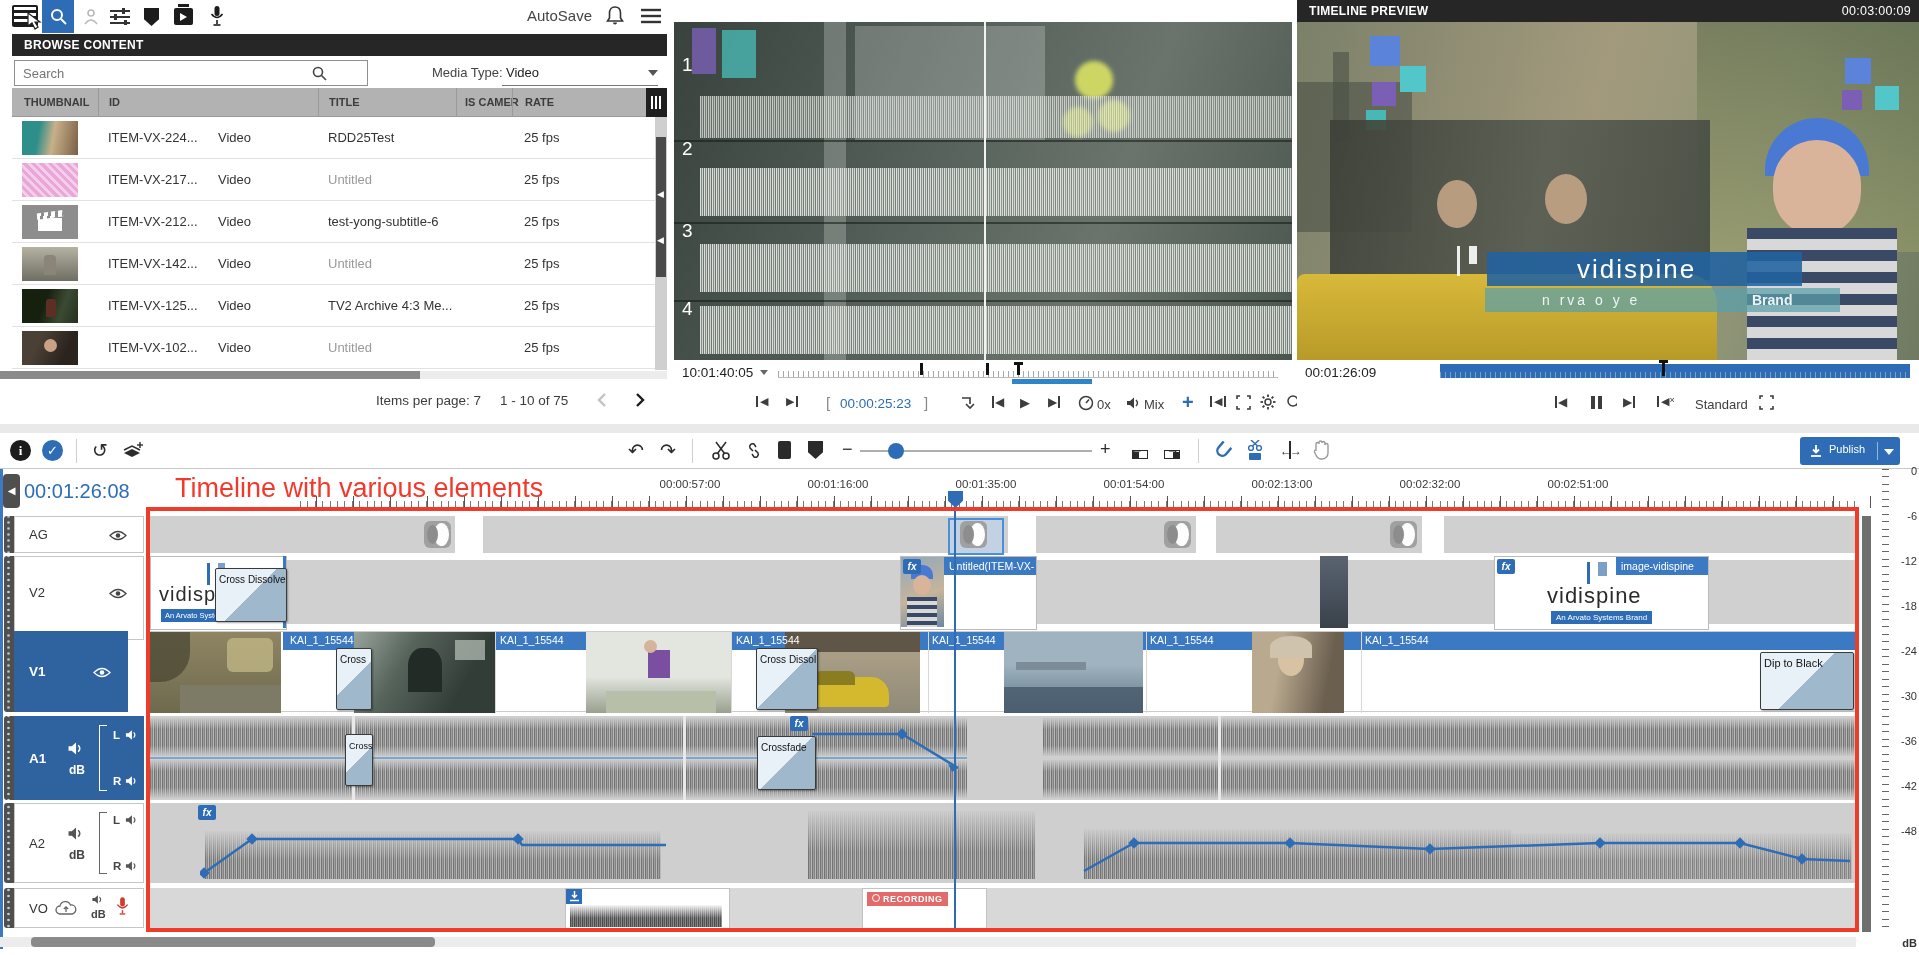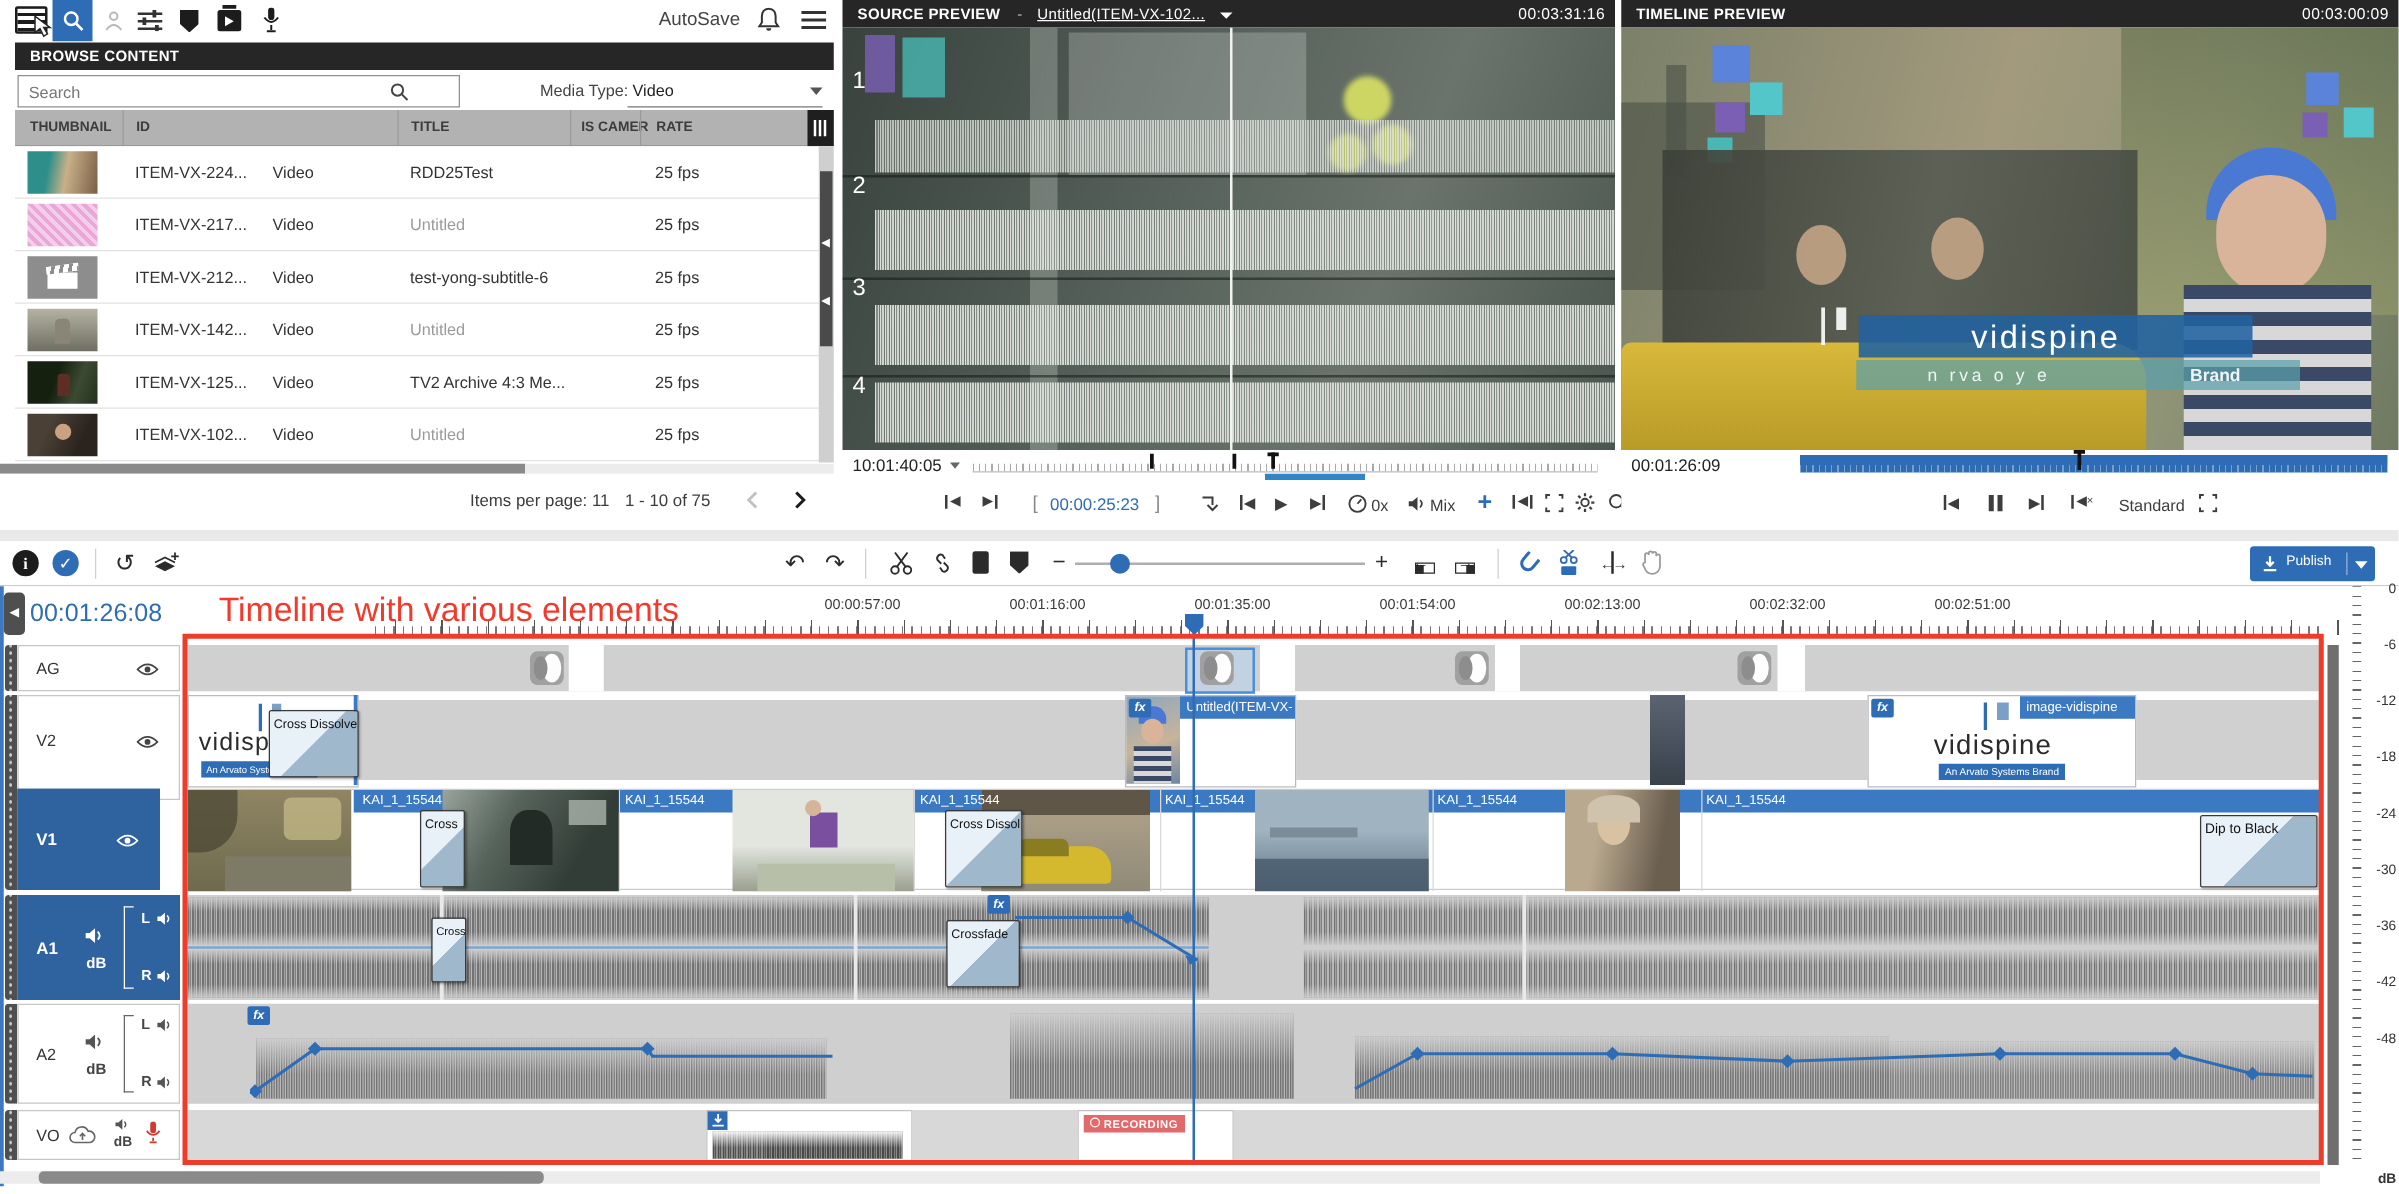--- a/index.html
+++ b/index.html
@@ -182,37 +182,30 @@
   <div class="p" style="left:655px;top:117px;width:12px;height:253px;background:#cfcfcf;">
     <div style="position:absolute;left:1px;top:20px;width:10px;height:140px;background:#4a4a4a;"></div>
     <div style="position:absolute;left:2px;top:72px;color:#fff;font-size:9px;">◀</div>
     <div style="position:absolute;left:2px;top:118px;color:#fff;font-size:9px;">◀</div>
   </div>
 
   <div class="p" style="left:0;top:371px;width:667px;height:8px;background:#ececec;">
     <div style="position:absolute;left:0;top:0;width:420px;height:8px;background:#8a8a8a;"></div>
   </div>
   <div class="p" style="left:0;top:379px;width:667px;height:44px;background:#fff;">
-    <span class="p" style="left:376px;top:14px;font-size:13.5px;color:#3c3c3c;">Items per page: 11</span>
+    <span class="p" style="left:376px;top:14px;font-size:13.5px;color:#3c3c3c;">Items per page: 7</span>
     <span class="p" style="left:500px;top:14px;font-size:13.5px;color:#3c3c3c;">1 - 10 of 75</span>
     <svg class="p" style="left:596px;top:13px;" width="12" height="16" viewBox="0 0 12 16">
         <polyline points="9,2 3,8 9,14" fill="none" stroke="#c2c2c2" stroke-width="2.4"></polyline>
       </svg>
     <svg class="p" style="left:634px;top:13px;" width="12" height="16" viewBox="0 0 12 16">
         <polyline points="3,2 9,8 3,14" fill="none" stroke="#1c1c1c" stroke-width="2.4"></polyline>
       </svg>
   </div>
 
-  <div class="p hdrbar" style="left:674px;top:0;width:618px;height:22px;line-height:22px;">
-    <span style="margin-left:12px;">SOURCE PREVIEW</span>
-    <span style="font-weight:normal;color:#bbb;margin-left:10px;">-</span>
-    <span style="font-weight:normal;color:#fff;margin-left:8px;text-decoration:underline;font-size:12px;">Untitled(ITEM-VX-102...</span>
-    <span style="display:inline-block;width:0;height:0;border-left:5px solid transparent;border-right:5px solid transparent;border-top:5px solid #fff;margin-left:8px;"></span>
-    <span class="p tcw" style="right:8px;top:0;position:absolute;">00:03:31:16</span>
-  </div>
   <div class="p" style="left:674px;top:22px;width:618px;height:338px;background:linear-gradient(110deg,#39423c,#55605a 40%,#6a746c 68%,#4a554e);overflow:hidden;">
     <div style="position:absolute;left:18px;top:6px;width:24px;height:46px;background:#7a5fb5;opacity:.8;"></div>
     <div style="position:absolute;left:48px;top:8px;width:34px;height:48px;background:#49b8b4;opacity:.8;"></div>
     <div style="position:absolute;left:380px;top:10px;width:80px;height:120px;background:radial-gradient(circle at 50% 40%,#d9e263 0 18px,transparent 20px),radial-gradient(circle at 30% 75%,#cdd858 0 14px,transparent 16px),radial-gradient(circle at 75% 70%,#d4df60 0 15px,transparent 17px);filter:blur(2px);opacity:.9;"></div>
     <div style="position:absolute;left:150px;top:0;width:22px;height:338px;background:rgba(220,226,220,.28);"></div>
     <div style="position:absolute;left:181px;top:4px;width:190px;height:114px;background:rgba(255,255,255,.22);"></div>
 
     <div style="position:absolute;left:0;top:118px;width:618px;height:2px;background:rgba(20,24,20,.55);"></div>
     <div style="position:absolute;left:0;top:200px;width:618px;height:2px;background:rgba(20,24,20,.55);"></div>
     <div style="position:absolute;left:0;top:278px;width:618px;height:2px;background:rgba(20,24,20,.55);"></div>

